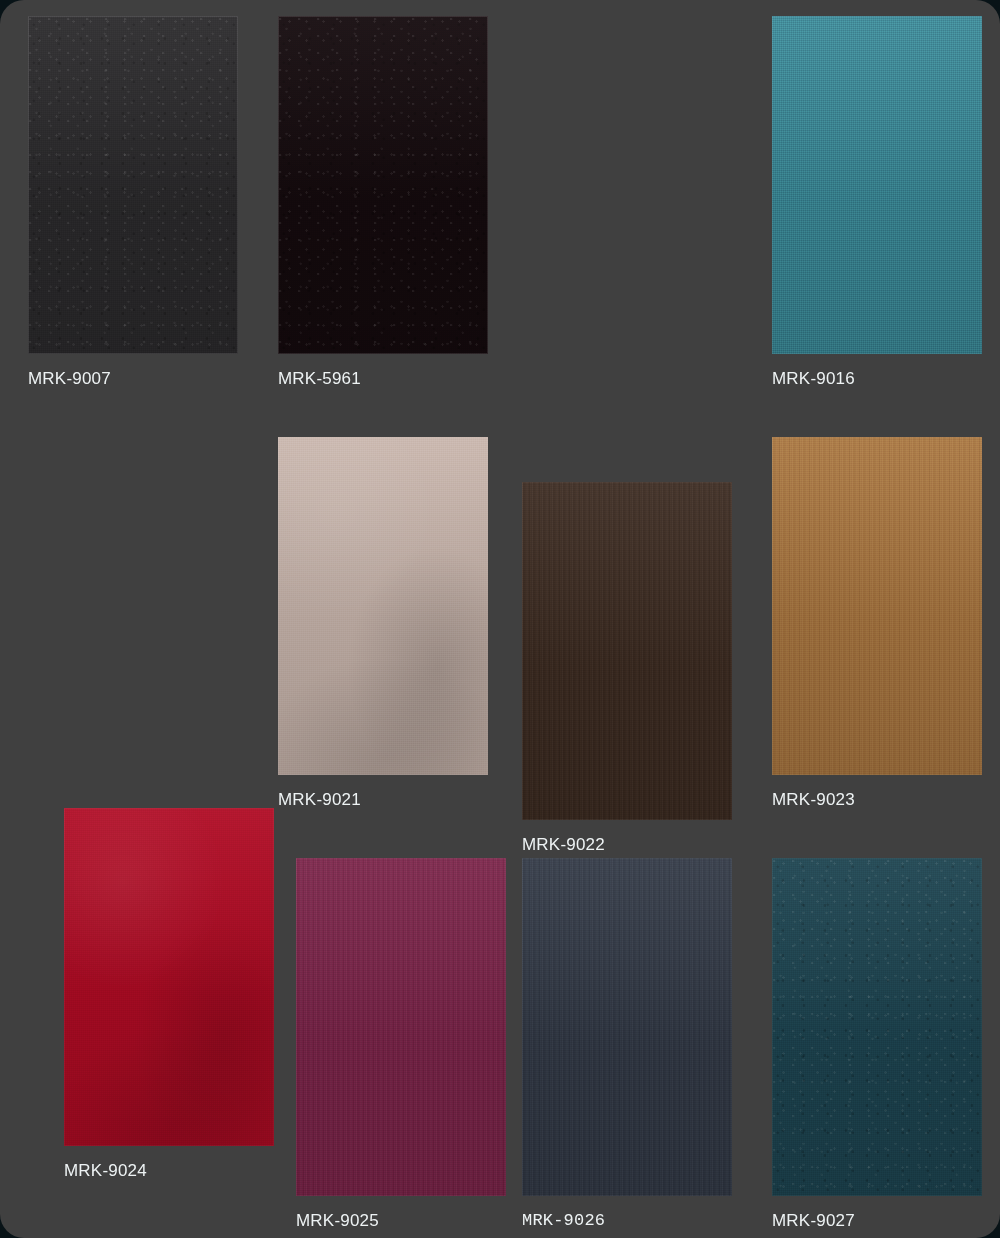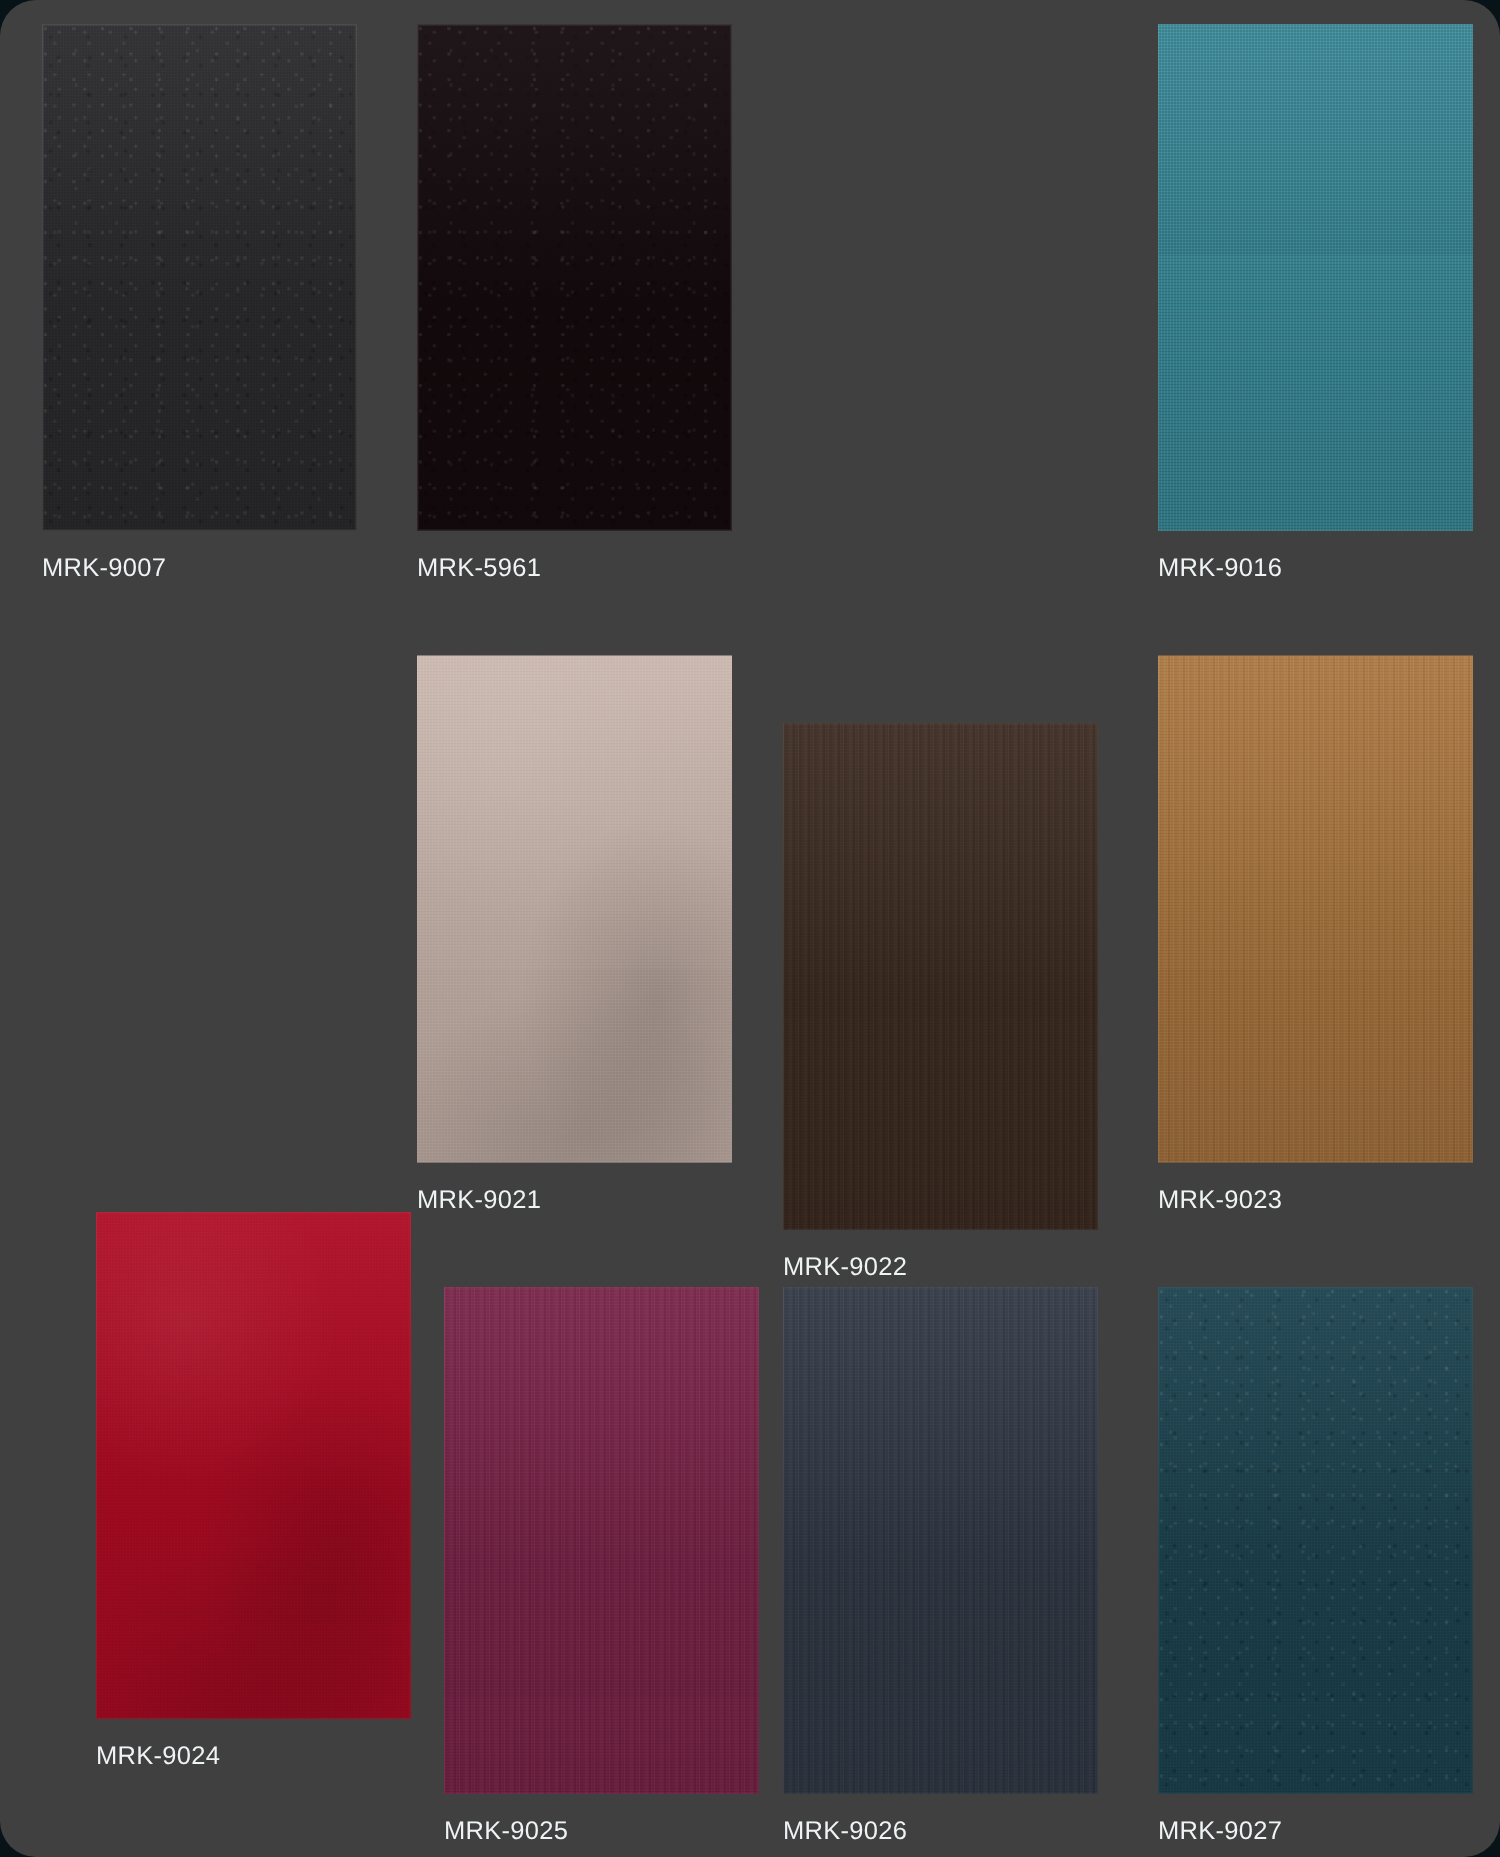--- a/index.html
+++ b/index.html
@@ -153,21 +153,21 @@
         <div class="tex vignette"></div>
       </div>
       <div class="swatch-label" style="color: rgb(238, 243, 244);">MRK-9025</div>
     </div>
     <div class="swatch-cell" style="left: 522px; top: 858px;">
       <div class="swatch-chip" style="background: rgb(49, 56, 69); box-shadow: rgba(255, 255, 255, 0.05) 0px 0px 0px 1px inset;">
         <div class="tex fiber"></div>
         <div class="tex grain"></div>
         <div class="tex vignette"></div>
       </div>
-      <div class="swatch-label" style="color: rgb(238, 243, 244);">MRK-9026</div>
+      <div class="swatch-label" style="color: rgb(238, 243, 244); font-family: Liberation Mono, monospace;">MRK-9026</div>
     </div>
     <div class="swatch-cell" style="left: 772px; top: 858px;">
       <div class="swatch-chip" style="background: rgb(29, 68, 80); box-shadow: rgba(255, 255, 255, 0.05) 0px 0px 0px 1px inset;">
         <div class="tex speckle"></div>
         <div class="tex grain"></div>
         <div class="tex vignette"></div>
       </div>
       <div class="swatch-label" style="color: rgb(238, 243, 244);">MRK-9027</div>
     </div>
   </div>

